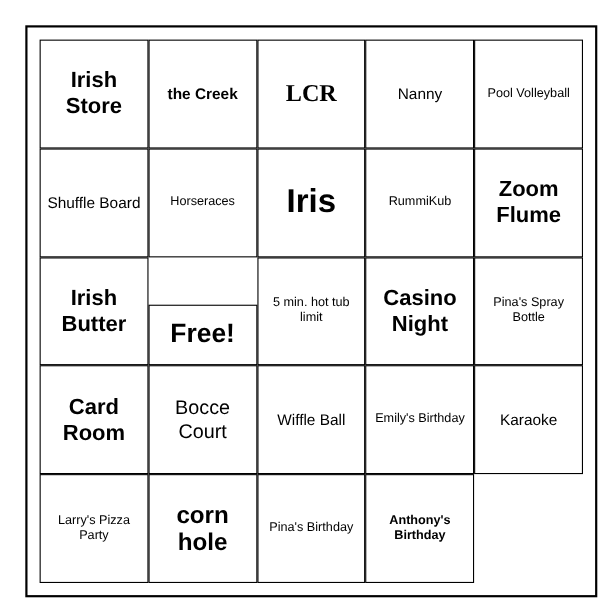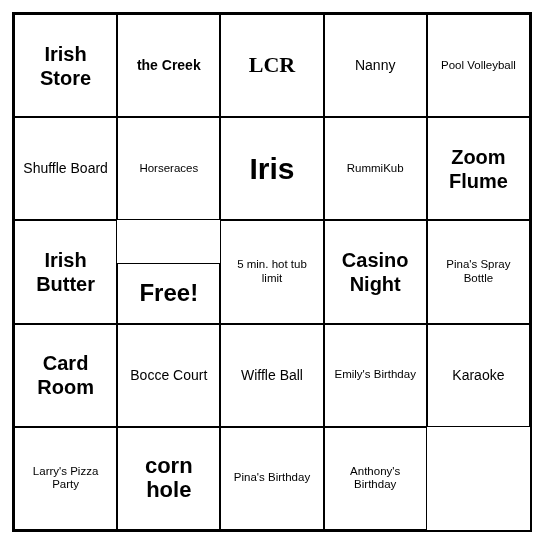--- a/index.html
+++ b/index.html
@@ -1,17 +1,17 @@
 <!DOCTYPE html>
 <html><head>
   <meta charset="utf-8">
   <style>
     * {
       margin: 0;
-      padding: 0;
+      padding: 11px;
       box-sizing: border-box;
     }
 
     body {
       width: 544px;
       height: 544px;
       background: #fff;
       display: flex;
       align-items: center;
       justify-content: center;
@@ -52,21 +52,21 @@
     <div class="cell" style="font-size: 11.5px; font-weight: normal;">Horseraces</div>
     <div class="cell" style="font-size: 30px; font-weight: bold;">Iris</div>
     <div class="cell" style="font-size: 11.5px; font-weight: normal;">RummiKub</div>
     <div class="cell" style="font-size: 20px; font-weight: bold;">Zoom Flume</div>
     <div class="cell" style="font-size: 20px; font-weight: bold;">Irish Butter</div>
     <div class="cell" style="font-size: 24px; font-weight: bold; margin-top: 43px;">Free!</div>
     <div class="cell" style="font-size: 11.5px; font-weight: normal;">5 min. hot tub limit</div>
     <div class="cell" style="font-size: 20px; font-weight: bold;">Casino Night</div>
     <div class="cell" style="font-size: 11.5px; font-weight: normal;">Pina's Spray Bottle</div>
     <div class="cell" style="font-size: 20px; font-weight: bold;">Card Room</div>
-    <div class="cell" style="font-size: 14px; font-weight: normal;">Bocce Court</div>
+    <div class="cell" style="font-size: 18px; font-weight: normal;">Bocce Court</div>
     <div class="cell" style="font-size: 14px; font-weight: normal;">Wiffle Ball</div>
     <div class="cell" style="font-size: 11.5px; font-weight: normal;">Emily's Birthday</div>
     <div class="cell" style="font-size: 14px; font-weight: normal;">Karaoke</div>
     <div class="cell" style="font-size: 11.5px; font-weight: normal;">Larry's Pizza Party</div>
     <div class="cell" style="font-size: 22px; font-weight: bold; line-height: 1.1;">corn hole</div>
     <div class="cell" style="font-size: 11.5px; font-weight: normal;">Pina's Birthday</div>
-    <div class="cell" style="font-size: 11.5px; font-weight: normal;">Anthony's Birthday</div>
+    <div class="cell" style="font-size: 11.5px; font-weight: bold;">Anthony's Birthday</div>
   </div>
 
 </body></html>

